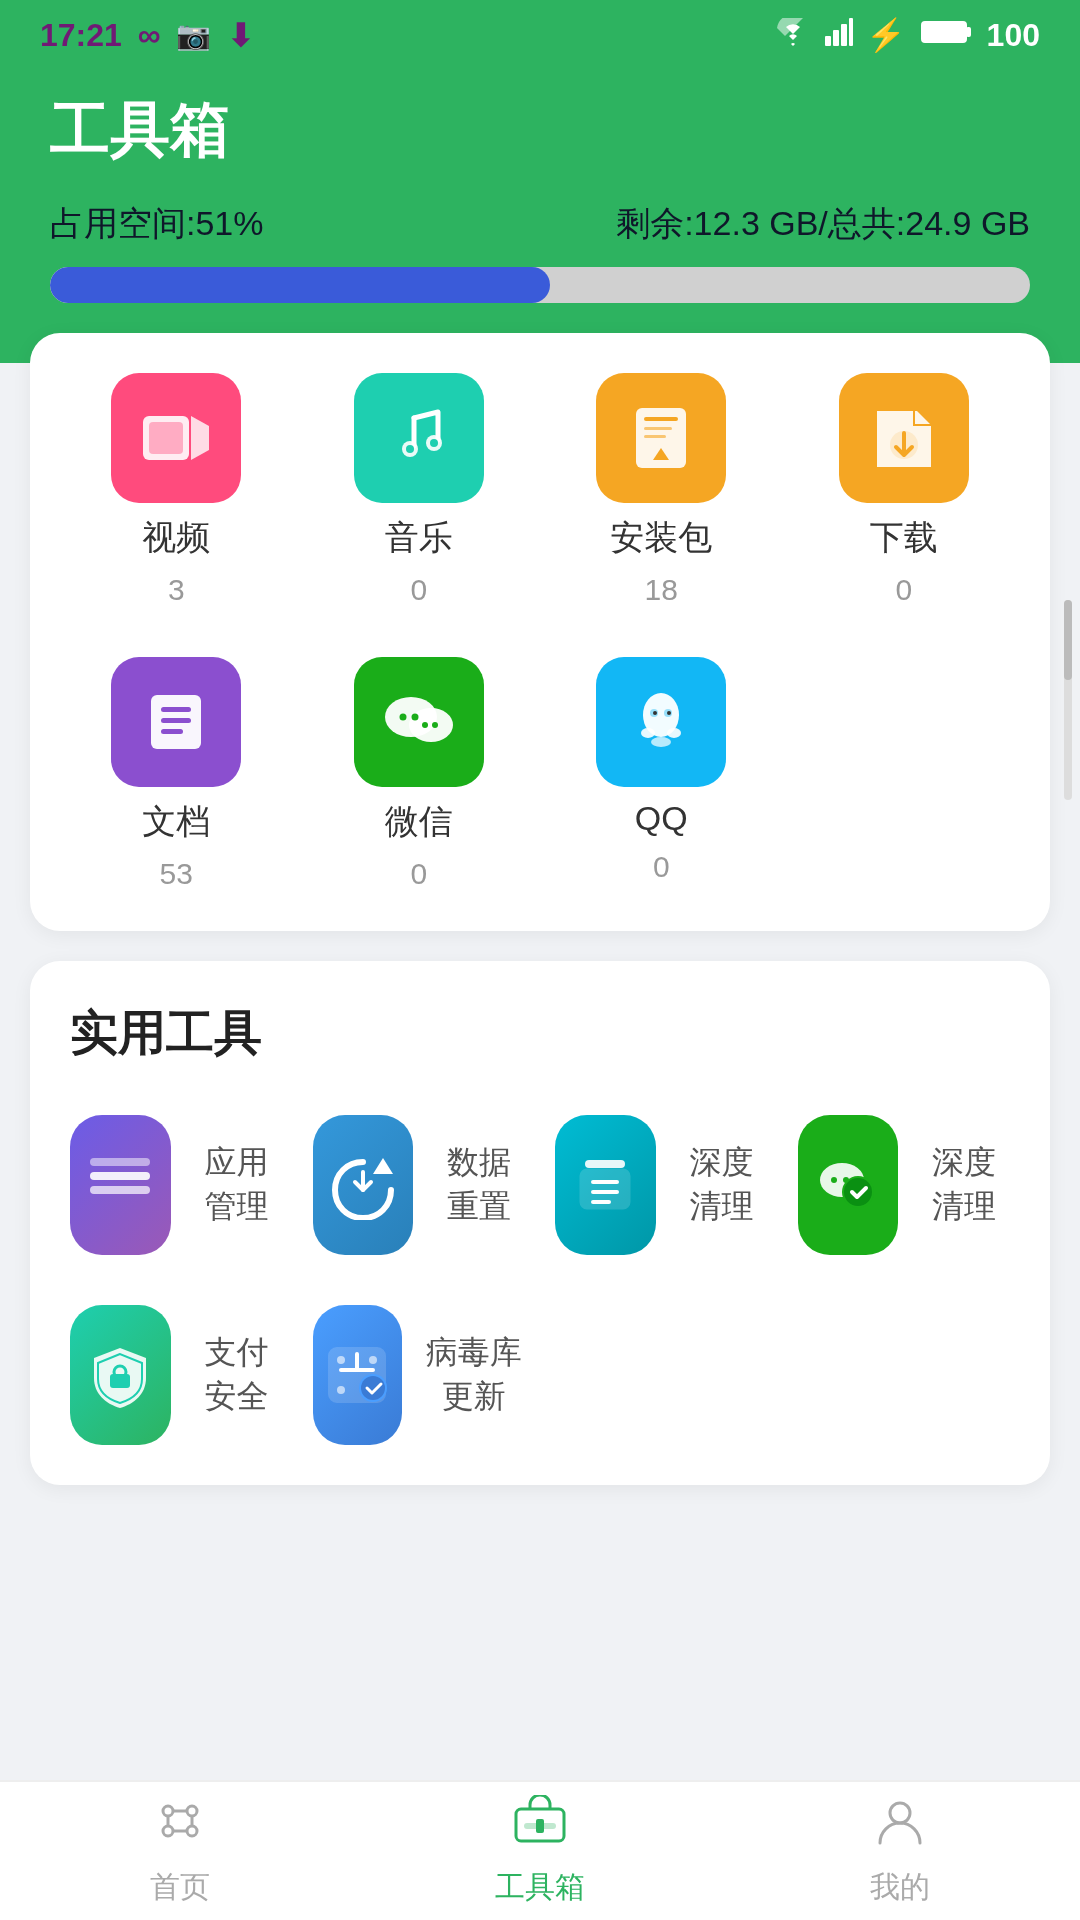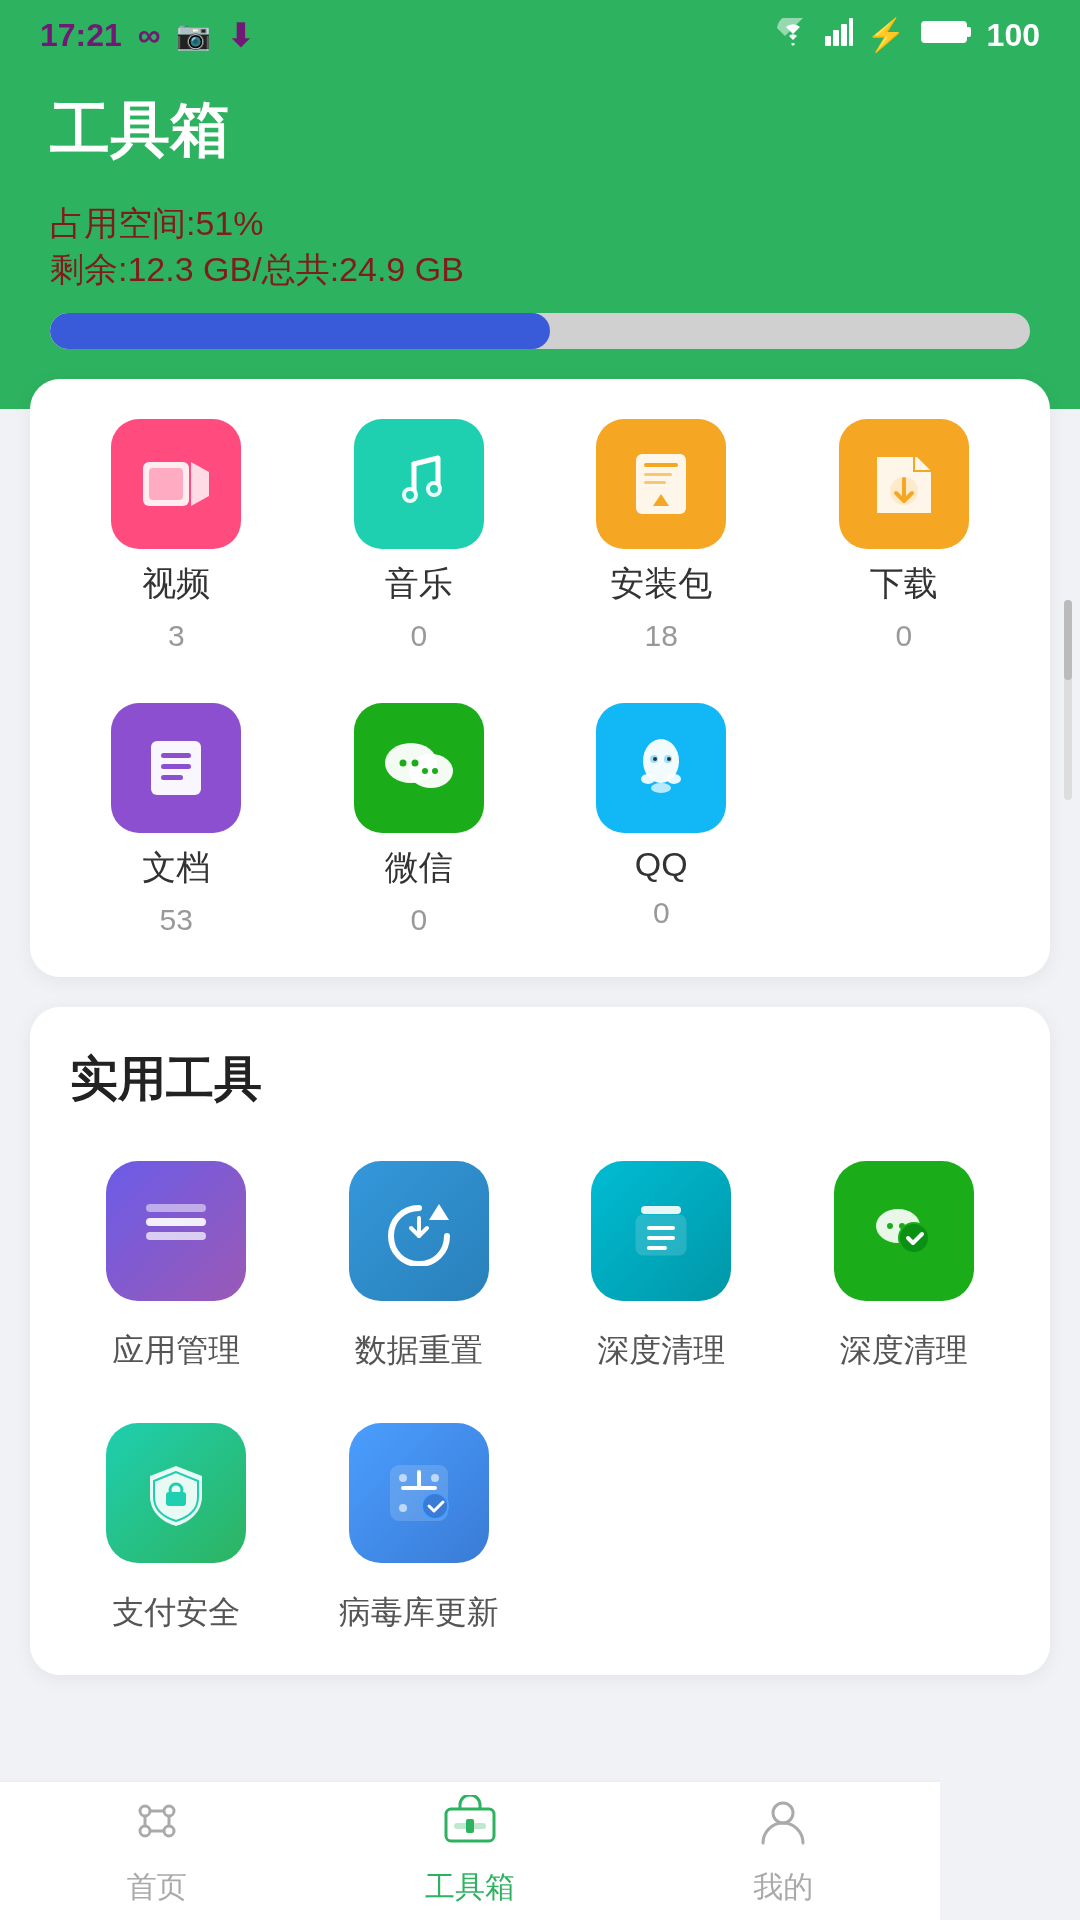--- a/index.html
+++ b/index.html
@@ -45,24 +45,23 @@
     }
     .header-title {
       color: white;
       font-size: 60px;
       font-weight: 700;
       margin-bottom: 30px;
     }
     .storage-row {
       display: flex;
       justify-content: space-between;
-      color: #7f1d1d;
+      color: #0f172a;
       font-size: 34px;
       margin-bottom: 20px;
-      flex-direction: column;
     }
     .progress-bar-bg {
       background: #d0d0d0;
       border-radius: 20px;
       height: 36px;
       overflow: hidden;
     }
     .progress-bar-fill {
       background: #3a5bd9;
       border-radius: 20px;
@@ -135,23 +134,23 @@
       margin-bottom: 50px;
     }
     .tools-grid {
       display: grid;
       grid-template-columns: repeat(4, 1fr);
       gap: 30px;
       row-gap: 50px;
     }
     .tool-item {
       display: flex;
-      flex-direction: column;
-      align-items: center;
-      gap: 28px;
+      flex-direction: row;
+      align-items: center;
+      gap: 20px;
       cursor: pointer;
       justify-content: flex-end;
     }
     .tool-icon-wrap {
       width: 140px;
       height: 140px;
       border-radius: 32px;
       display: flex;
       align-items: center;
       justify-content: center;
@@ -168,21 +167,21 @@
     .tool-datareset { background: linear-gradient(135deg, #3498db, #2980b9); }
     .tool-deepclean { background: linear-gradient(135deg, #00bcd4, #0097a7); }
     .tool-wechatcheck { background: #1aad19; }
     .tool-paysafe { background: linear-gradient(135deg, #1ecfb0, #2db360); }
     .tool-virusupdate { background: linear-gradient(135deg, #4a9eff, #3a7bd5); }
 
     
     .bottom-nav {
       position: fixed;
       bottom: 0;
-      width: 940px;
+      width: 1080px;
       background: white;
       display: flex;
       justify-content: space-around;
       align-items: center;
       height: 140px;
       border-top: 2px solid #eee;
       z-index: 100;
     }
     .nav-item {
       display: flex;

